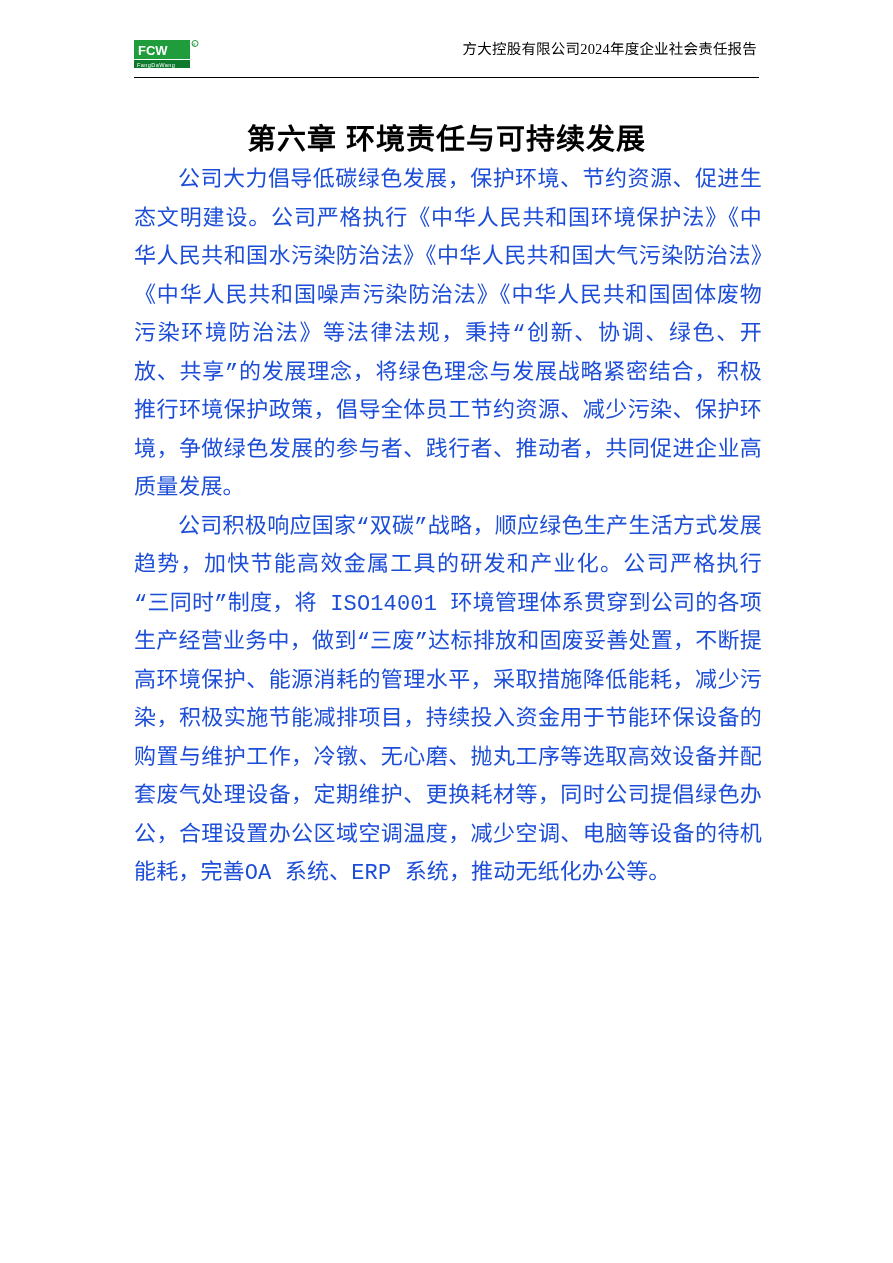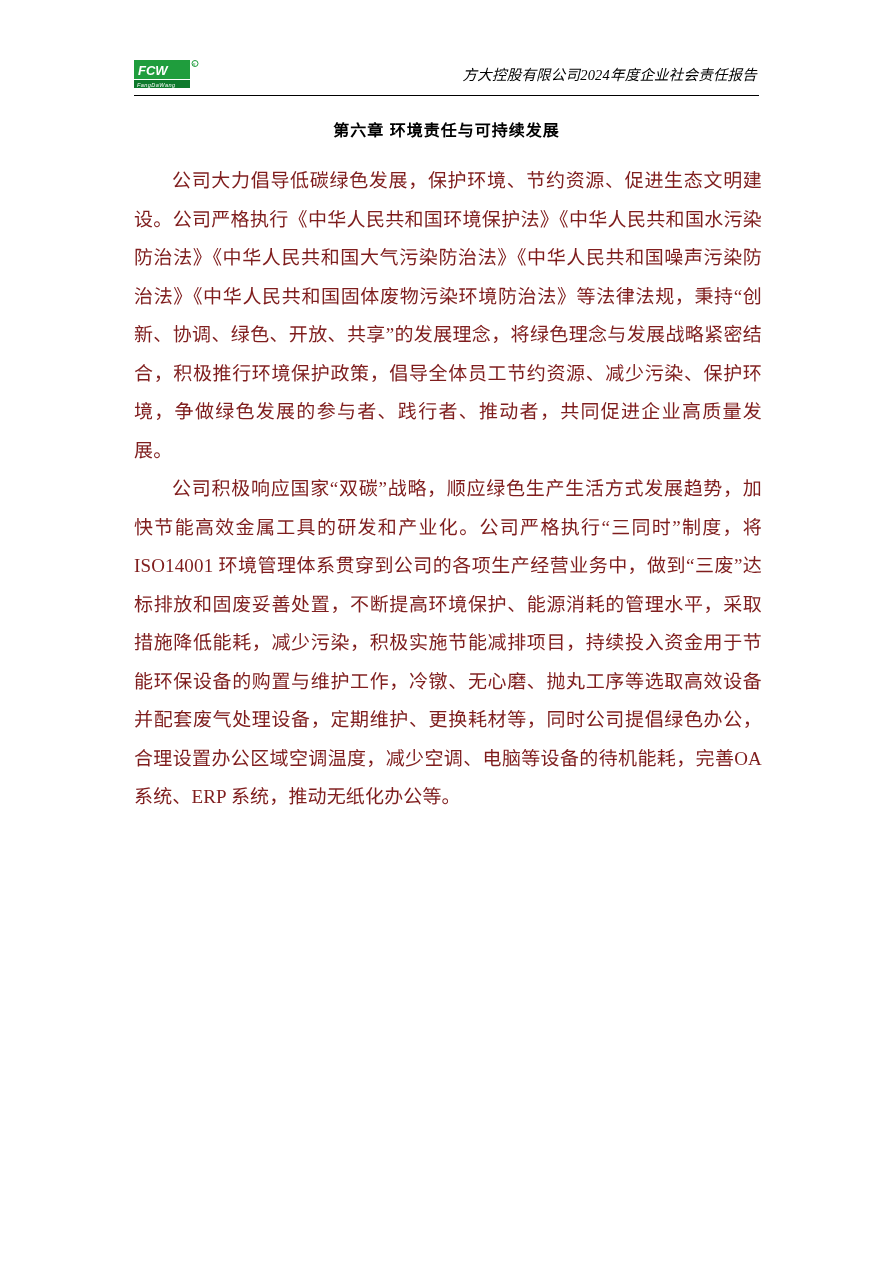--- a/index.html
+++ b/index.html
@@ -21,30 +21,29 @@
     left: 0; top: 0;
     width: 893px;
     height: 1263px;
     background: #ffffff;
   }
 
   
   .header {
     position: absolute;
     left: 134px;
-    top: 58px;
+    top: 40px;
     width: 625px;
     height: 38px;
     display: flex;
-    align-items: center;
+    align-items: flex-start;
     justify-content: space-between;
     border-bottom: 1.2px solid #000000;
     padding-bottom: 3px;
     box-sizing: border-box;
-    font-style: italic;
   }
 
   .logo {
     position: relative;
     width: 66px;
     height: 30px;
     display: block;
   }
 
   .header-title {
@@ -60,44 +59,44 @@
 
   
   .chapter-title {
     position: absolute;
     left: 134px;
     top: 103px;
     width: 625px;
     text-align: center;
     font-family: "Liberation Sans", "DejaVu Sans", sans-serif;
     font-weight: bold;
-    font-size: 16px;
+    font-size: 29px;
     line-height: 34px;
     letter-spacing: 1px;
     color: #000000;
   }
 
   
   .body-text {
     position: absolute;
     left: 134px;
     top: 162px;
     width: 628px;
   }
 
   .para {
-    font-family: Liberation Serif, serif;
-    font-size: 19px;
+    font-family: Liberation Mono, monospace;
+    font-size: 22px;
     line-height: 38.5px;
     text-align: justify;
     text-justify: inter-ideograph;
     text-indent: 2em;
     margin: 0 0 0 0;
     letter-spacing: 0.15px;
-    color: #7f1d1d;
+    color: #1d4ed8;
   }
 
   
   .footer {
     position: absolute;
     left: 134px;
     top: 1213px;
     width: 625px;
     text-align: center;
     font-family: "Liberation Serif", "DejaVu Serif", serif;

